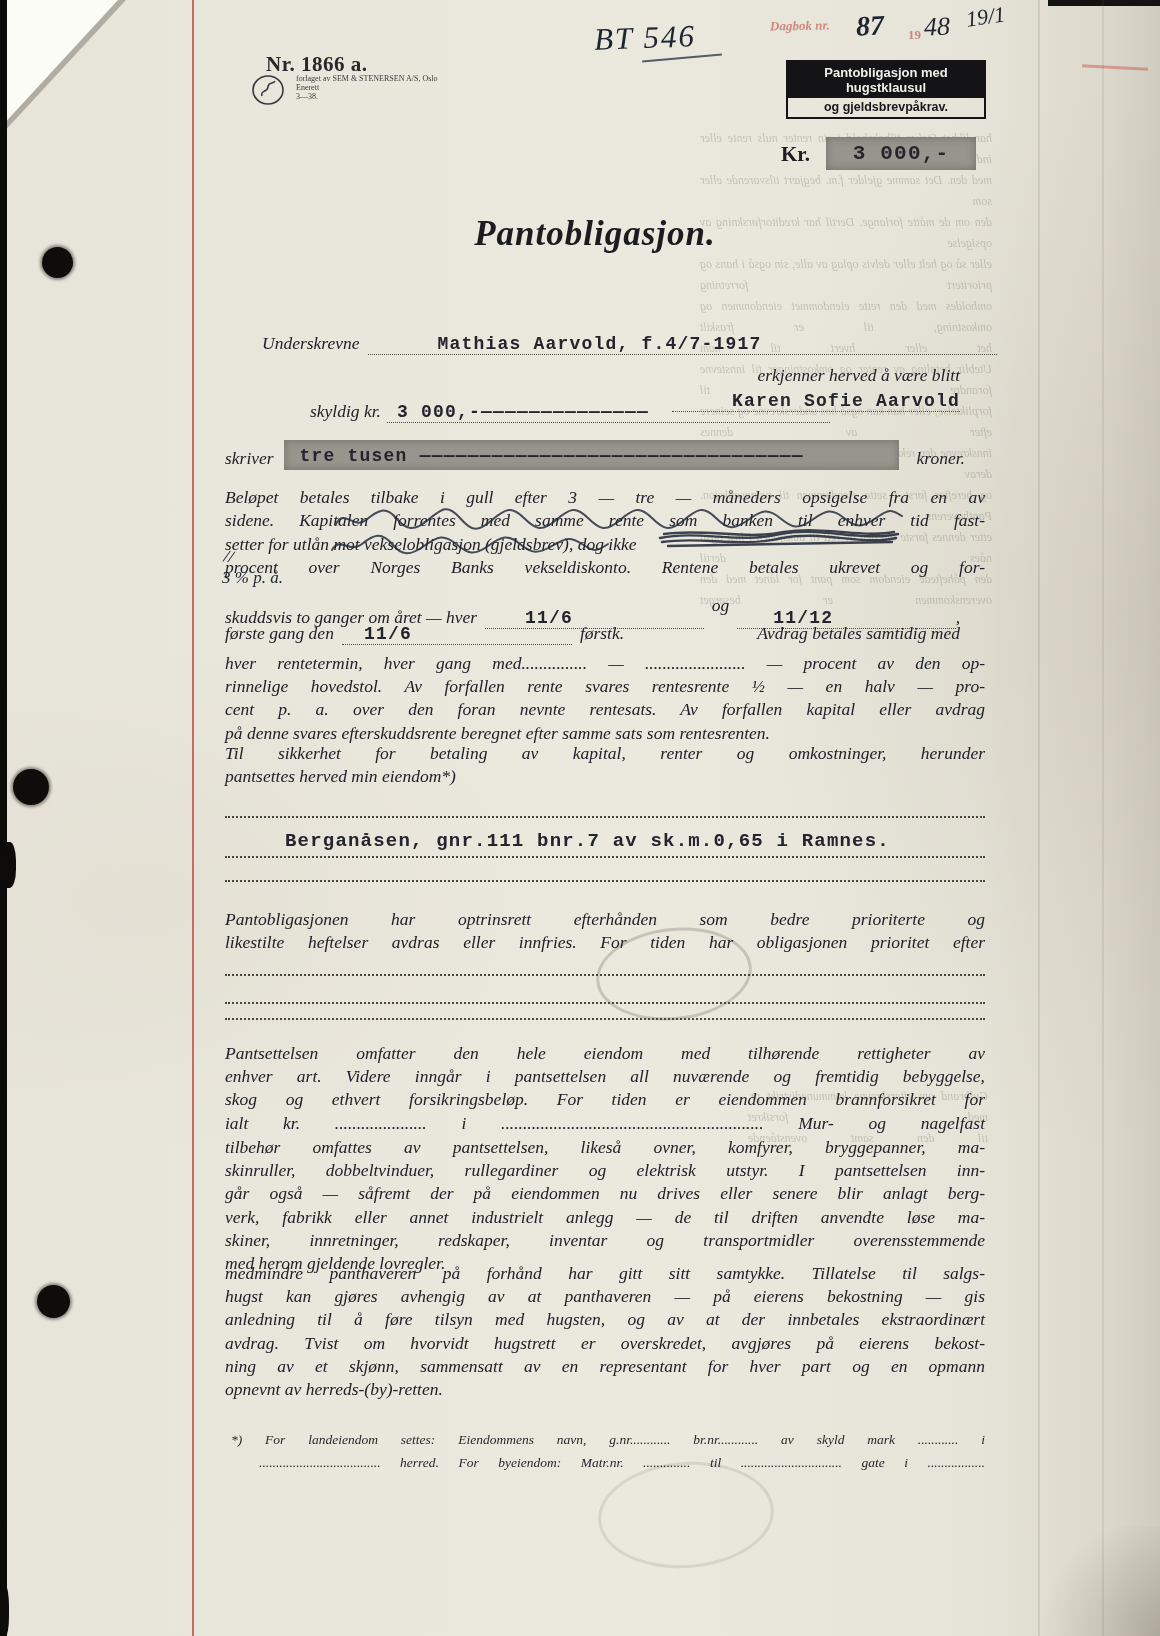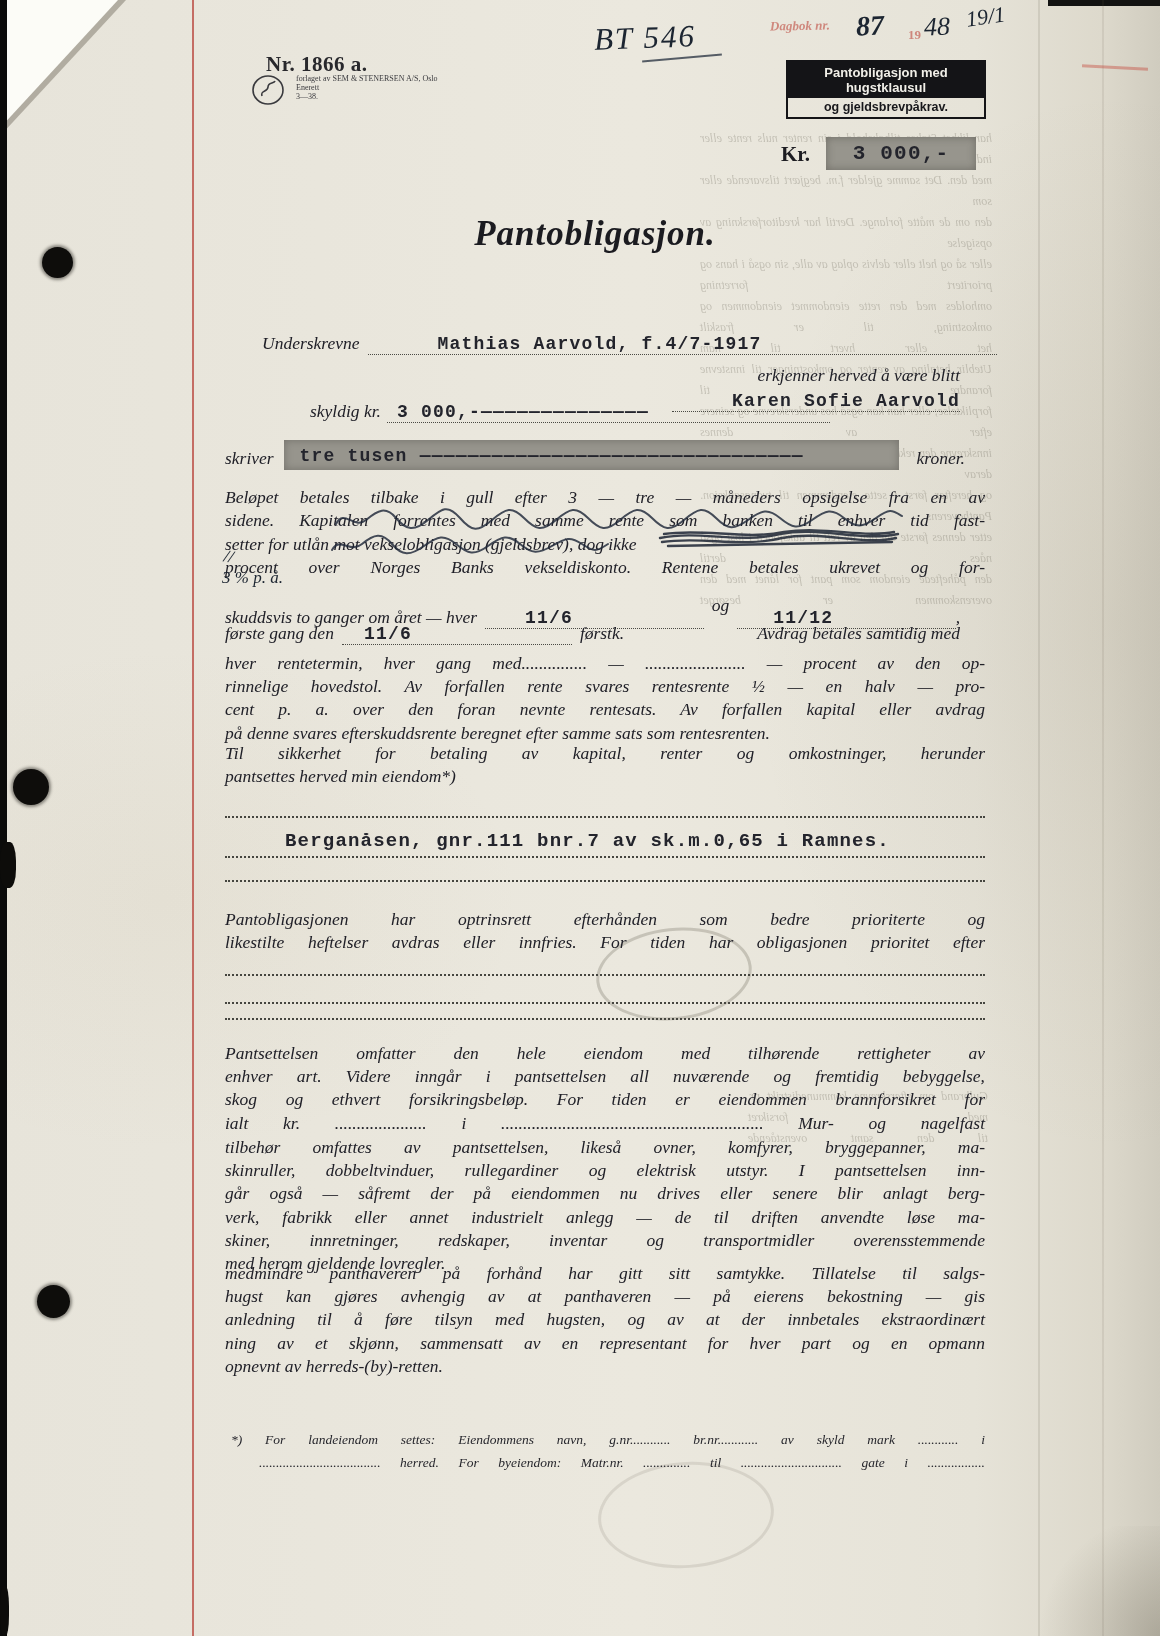--- a/index.html
+++ b/index.html
@@ -230,20 +230,21 @@
       <div class="tline">skinruller, dobbeltvinduer, rullegardiner og elektrisk utstyr.  I pantsettelsen inn-</div>
       <div class="tline">går også — såfremt der på eiendommen nu drives eller senere blir anlagt berg-</div>
       <div class="tline">verk, fabrikk eller annet industrielt anlegg — de til driften anvendte løse ma-</div>
       <div class="tline">skiner, innretninger, redskaper, inventar og transportmidler overensstemmende</div>
       <div class="tline last">med herom gjeldende lovregler.</div>
     </div>
   <div class="abs col body-txt para" style="top:1262px;">
       <div class="tline">medmindre panthaveren på forhånd har gitt sitt samtykke.  Tillatelse til salgs-</div>
       <div class="tline">hugst kan gjøres avhengig av at panthaveren — på eierens bekostning — gis</div>
       <div class="tline">anledning til å føre tilsyn med hugsten, og av at der innbetales ekstraordinært</div>
+      <div class="tline">avdrag.  Tvist om hvorvidt hugstrett er overskredet, avgjøres på eierens bekost-</div>
       <div class="tline">ning av et skjønn, sammensatt av en representant for hver part og en opmann</div>
       <div class="tline last">opnevnt av herreds-(by)-retten.</div>
     </div>
 
   <div class="abs col fn" style="top:1428px;">
     <div class="tline" style="padding-left:6px;">*) For landeiendom settes:  Eiendommens navn, g.nr............ br.nr............  av skyld mark ............  i</div>
     <div class="tline" style="padding-left:34px;">....................................  herred.   For byeiendom:   Matr.nr. ..............  til ..............................  gate i .................</div>
   </div>
 
   <svg class="abs" style="left:330px;top:492px;" width="580" height="70" viewBox="0 0 580 70">

